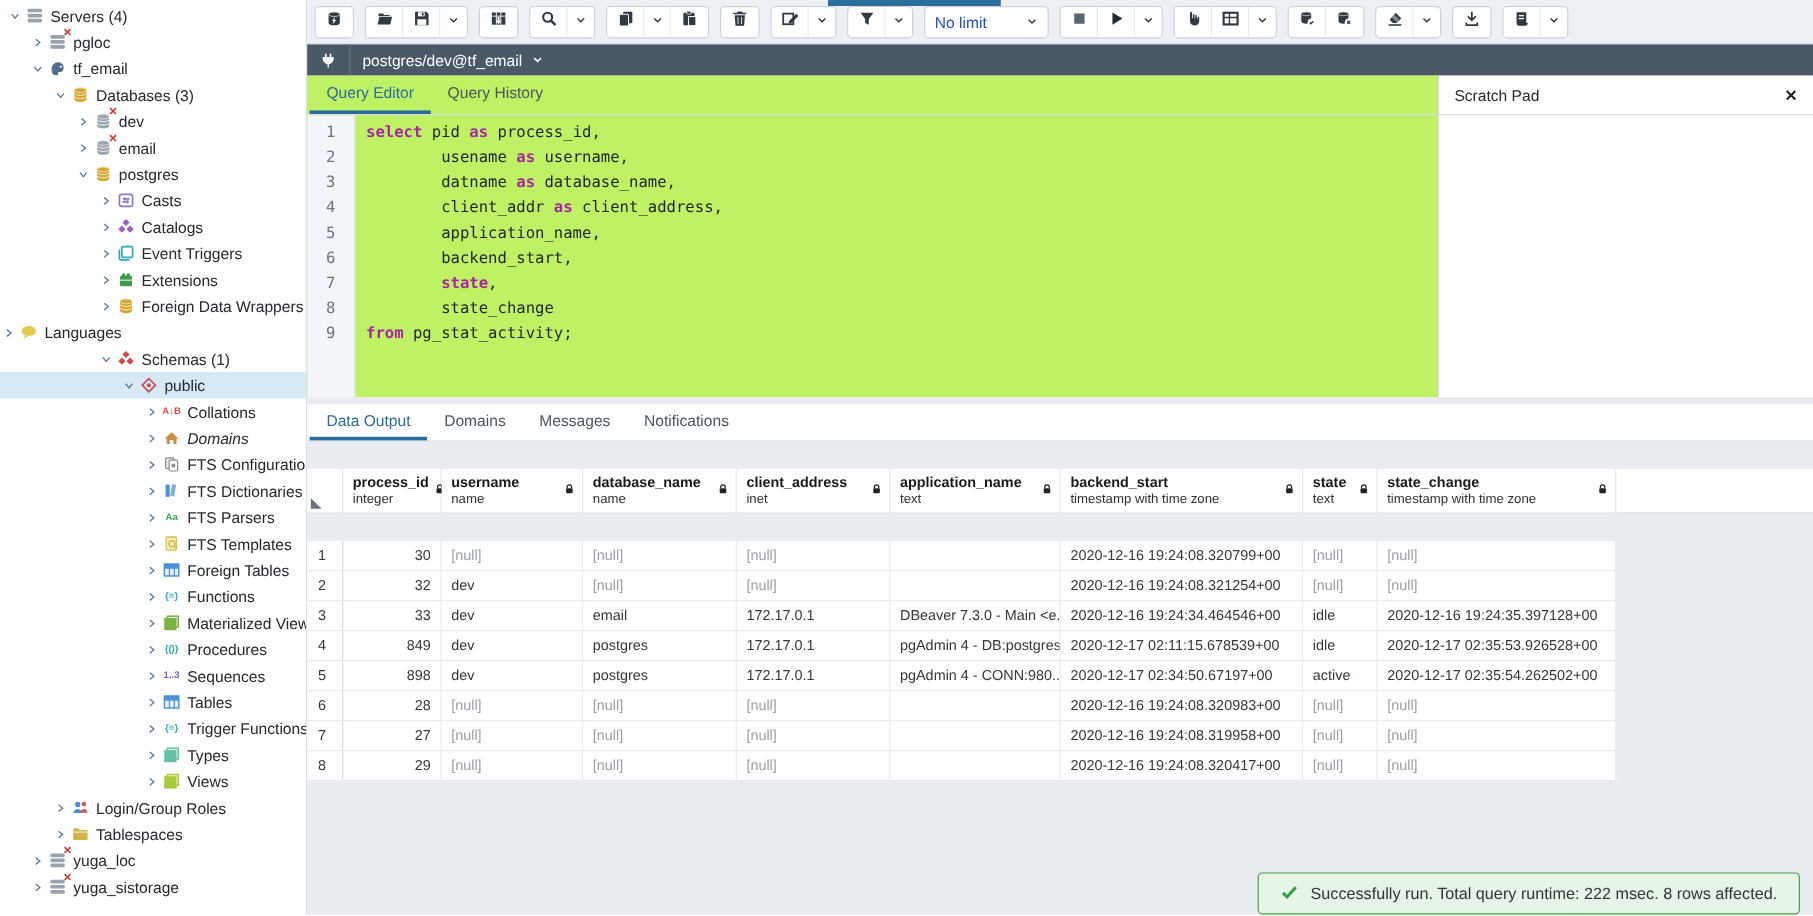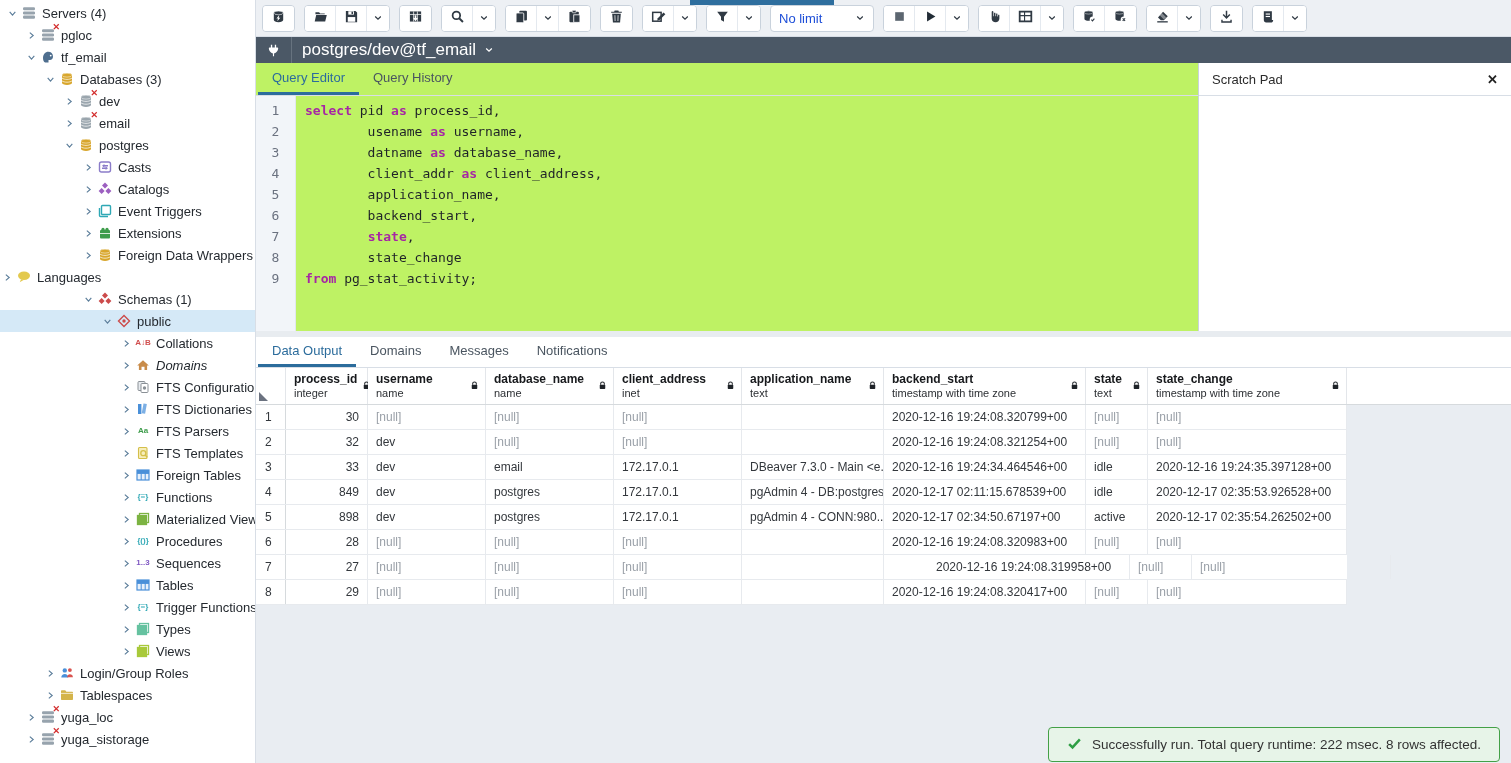--- a/index.html
+++ b/index.html
@@ -29,21 +29,21 @@
   .tb-group{display:flex;align-items:stretch;background:#fff;border:1px solid #c9d2dc;border-radius:4px;height:27px;overflow:hidden;}
   .tb-btn{display:flex;align-items:center;justify-content:center;min-width:31px;padding:0 5px;border-right:1px solid #e4e9ef;cursor:pointer;background:#fff;}
   .tb-btn:last-child{border-right:none;}
   .tb-btn svg{width:15px;height:15px;}
   .tb-btn.is-chev{min-width:22px;}
   .tb-btn.is-chev svg{width:10px;height:10px;}
   .tb-select{display:flex;align-items:center;justify-content:space-between;width:102px;padding:0 8px;font-size:13px;color:#1d4ed8;cursor:pointer;}
   .tb-select svg{width:10px;height:10px;}
 
   
-  .connbar{height:26px;background:#4b5866;color:#fff;display:flex;align-items:center;font-size:17px;}
+  .connbar{height:26px;background:#4b5866;color:#fff;display:flex;align-items:center;font-size:13px;}
   .conn-plug{width:36px;height:100%;display:flex;align-items:center;justify-content:center;border-right:1px solid #67737f;}
   .conn-plug svg{width:15px;height:15px;}
   .conn-label{display:flex;align-items:center;gap:8px;padding:0 10px;cursor:pointer;}
   .conn-label svg{width:10px;height:10px;}
 
   
   .middle{display:flex;height:268px;min-height:268px;}
   .editor-pane{flex:1;display:flex;flex-direction:column;border-right:1px solid #c9d2dc;min-width:0;background:#bef264;}
   .etabs{height:33px;display:flex;align-items:stretch;border-bottom:1px solid #d8dee6;padding-left:2px;}
   .etab{display:flex;align-items:center;padding:0 14px;font-size:13px;color:#4a5560;cursor:pointer;border-bottom:3px solid transparent;}
@@ -54,21 +54,21 @@
   .kw{color:#a626a4;font-weight:bold;}
 
   .scratch{width:312px;min-width:312px;display:flex;flex-direction:column;background:#fff;}
   .scratch-head{height:33px;display:flex;align-items:center;justify-content:space-between;padding:0 13px;border-bottom:1px solid #d8dee6;font-size:13px;color:#2b2b2b;}
   .scratch-close{font-size:13px;font-weight:bold;color:#222;cursor:pointer;}
   .scratch-body{flex:1;cursor:text;}
 
   .splitter{height:6px;background:#e8ecf0;}
 
   
-  .output{flex:1;display:flex;flex-direction:column;background:#e9edf2;min-height:0;}
+  .output{flex:1;display:flex;flex-direction:column;background:#e9edf2;min-height:0;gap:23px;}
   .otabs{height:31px;display:flex;align-items:stretch;background:#fff;border-bottom:1px solid #d8dee6;padding-left:2px;}
   .gridhead{display:flex;background:#fff;border-bottom:1px solid #d6dadd;height:37px;}
   .hcell{display:flex;align-items:center;justify-content:space-between;border-right:1px solid #e3e6ea;padding:0 5px 0 8px;background:#fff;}
   .hcell .htxt{line-height:1.15;}
   .hcell .hname{font-size:12px;font-weight:bold;color:#17191c;}
   .hcell .htype{font-size:11px;color:#2c2f33;font-weight:normal;}
   .hcell svg{width:11px;height:11px;min-width:11px;margin-left:4px;}
   .hcell.corner{position:relative;padding:0;}
   .corner-tri{position:absolute;left:3px;bottom:3px;width:0;height:0;border-bottom:9px solid #6b7280;border-right:9px solid transparent;}
   .grow{display:flex;height:25px;background:#fff;border-bottom:1px solid #e7eaee;}
@@ -998,21 +998,21 @@
             <div class="gcell null" style="width: 62px; min-width: 62px;">[null]</div>
             <div class="gcell null" style="width: 199px; min-width: 199px;">[null]</div>
           </div>
           <div class="grow" style="width: 1091px;">
             <div class="gcell rownum" style="width: 30px; min-width: 30px;">7</div>
             <div class="gcell num" style="width: 82px; min-width: 82px;">27</div>
             <div class="gcell null" style="width: 118px; min-width: 118px;">[null]</div>
             <div class="gcell null" style="width: 128px; min-width: 128px;">[null]</div>
             <div class="gcell null" style="width: 128px; min-width: 128px;">[null]</div>
             <div class="gcell" style="width: 142px; min-width: 142px;"></div>
-            <div class="gcell" style="width: 202px; min-width: 202px; margin-left: 44px;">2020-12-16 19:24:08.319958+00</div>
+            <div class="gcell" style="width: 202px; min-width: 202px;">2020-12-16 19:24:08.319958+00</div>
             <div class="gcell null" style="width: 62px; min-width: 62px;">[null]</div>
             <div class="gcell null" style="width: 199px; min-width: 199px;">[null]</div>
           </div>
           <div class="grow" style="width: 1091px;">
             <div class="gcell rownum" style="width: 30px; min-width: 30px;">8</div>
             <div class="gcell num" style="width: 82px; min-width: 82px;">29</div>
             <div class="gcell null" style="width: 118px; min-width: 118px;">[null]</div>
             <div class="gcell null" style="width: 128px; min-width: 128px;">[null]</div>
             <div class="gcell null" style="width: 128px; min-width: 128px;">[null]</div>
             <div class="gcell" style="width: 142px; min-width: 142px;"></div>

